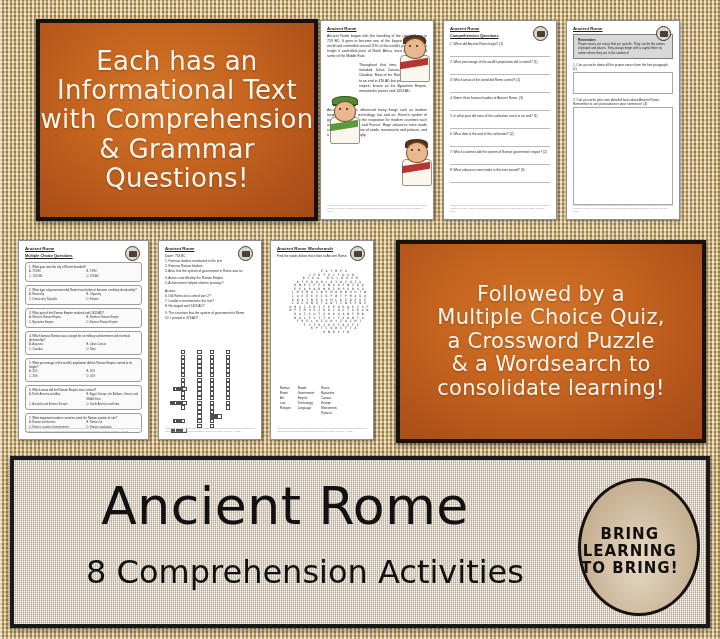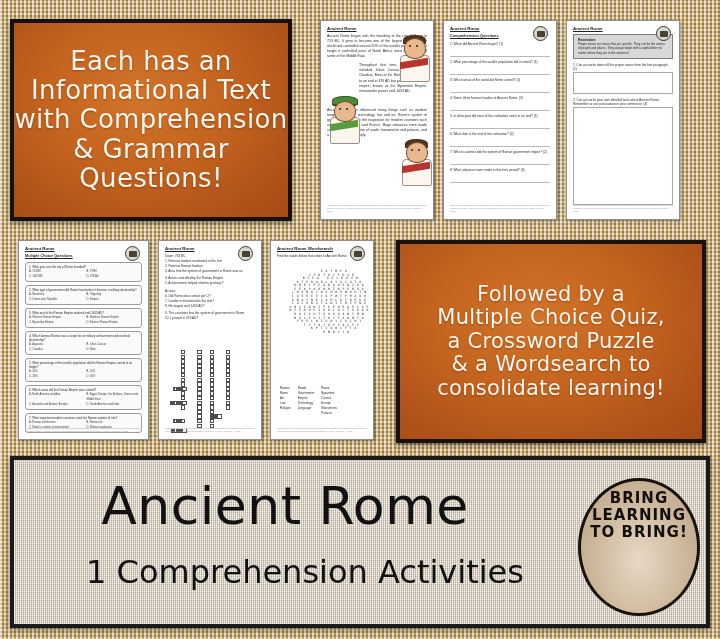--- a/index.html
+++ b/index.html
@@ -41,21 +41,21 @@
   .promo-text{
     color:#fdf6ec;
     text-align:center;
     font-family:"DejaVu Sans", sans-serif;
     font-weight:400;
     line-height:1.12;
     text-shadow:0 1px 2px rgba(60,20,0,.35);
     white-space:pre-line;
     letter-spacing:.3px;
   }
-  #promo-1{ left:10px; top:19px; width:282px; height:202px; }
+  #promo-1{ left:36px; top:19px; width:282px; height:202px; }
   #promo-1 .promo-text{ font-size:26px; }
   #promo-2{ left:396px; top:240px; width:310px; height:203px; }
   #promo-2 .promo-text{ font-size:21px; }
 
   
   .sheet{
     position:absolute;
     background:#ffffff;
     border:1px solid #8e8e8e;
     box-sizing:border-box;
@@ -163,21 +163,21 @@
   }
   #title-banner .t2{
     position:absolute;left:0;right:110px;top:93px;
     text-align:center;font-family:"DejaVu Sans", sans-serif;
     font-size:32px;color:#111;
   }
   #logo-badge{
     position:absolute;right:6px;top:18px;width:116px;height:132px;
     border-radius:50%;border:3px solid #17120d;
     background:radial-gradient(ellipse at 50% 60%, #e7d9c6 0%, #cdb89c 55%, #b9a185 100%);
-    overflow:hidden;display:flex;flex-direction:column;
+    overflow:hidden;display:flex;flex-direction:row;
     align-items:center;justify-content:flex-start;
   }
   #logo-badge .lg-l{
     font-family:"DejaVu Sans", sans-serif;font-weight:bold;
     font-size:15px;color:#13100c;letter-spacing:1px;line-height:1.12;
     margin-top:9px;text-align:center;
   }
   #logo-chalk{
     margin-top:3px;width:64px;height:46px;background:#2f3a33;
     border:4px solid #8a6a3c;border-radius:2px;
@@ -563,21 +563,21 @@
 <div class="promo" id="promo-2">
   <div class="promo-text">Followed by a
 Multiple Choice Quiz,
 a Crossword Puzzle
 &amp; a Wordsearch to
 consolidate learning!</div>
 </div>
 
 <div id="title-banner">
   <div class="t1">Ancient Rome</div>
-  <div class="t2">1 Comprehension Activities</div>
+  <div class="t2">8 Comprehension Activities</div>
   <div id="logo-badge">
     <div class="lg-l">
       <div>BRING</div>
       <div>LEARNING</div>
       <div>TO BRING!</div>
     </div>
   </div>
 </div>
 
 </body></html>

